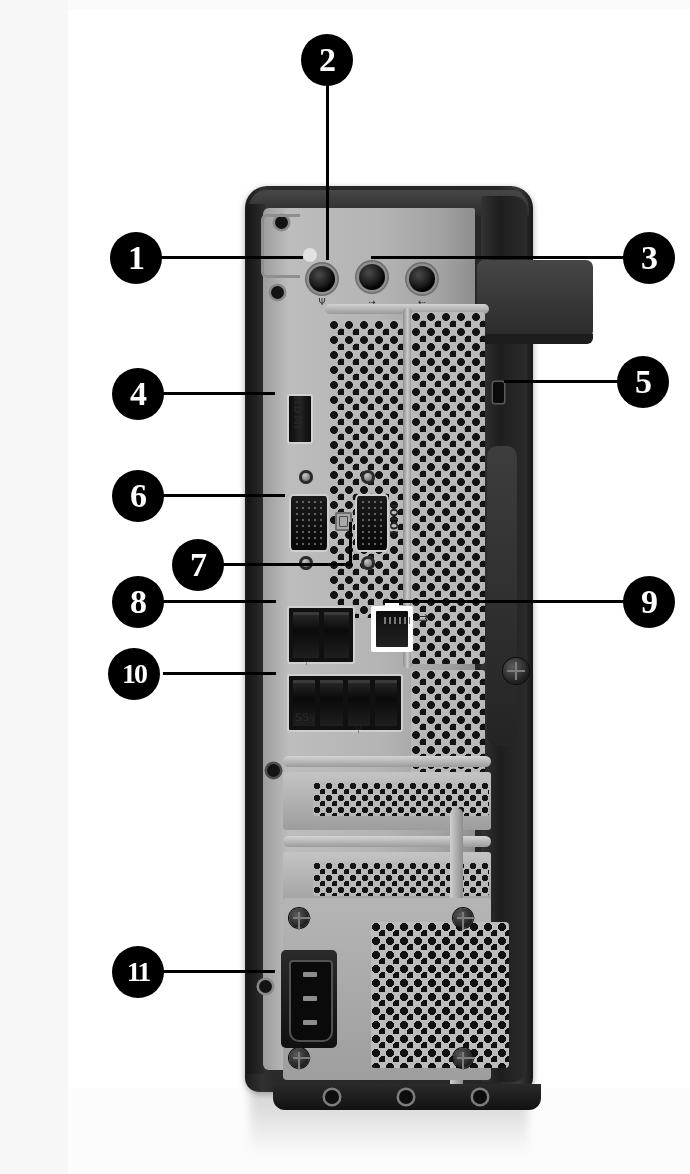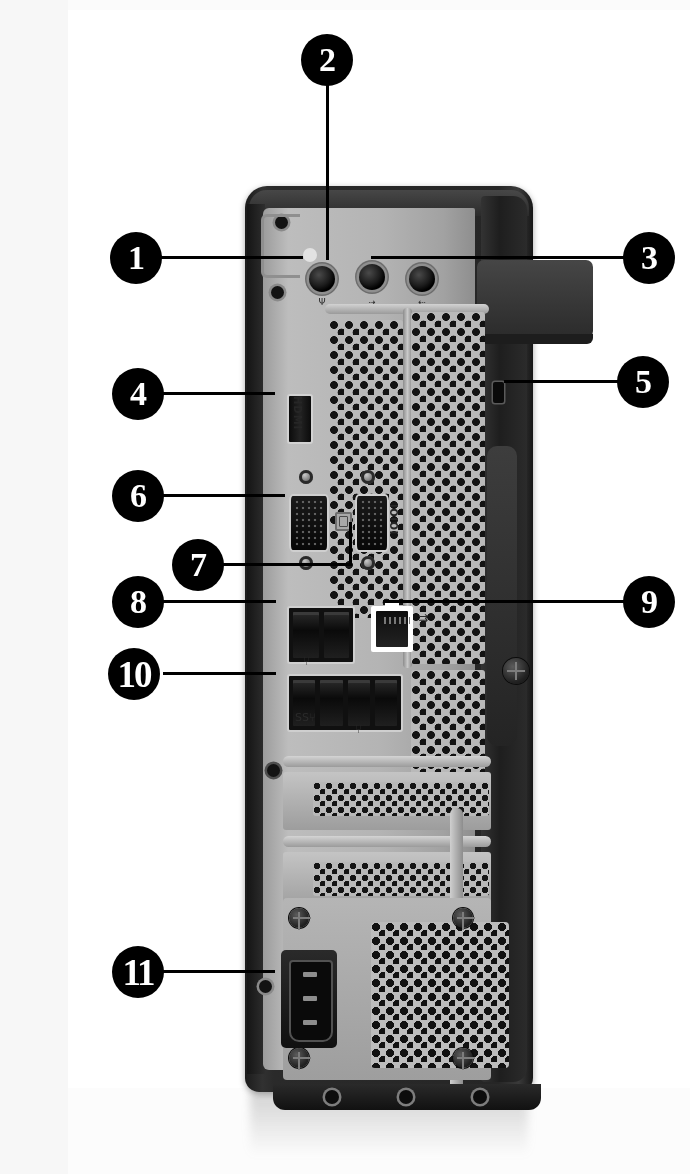--- a/index.html
+++ b/index.html
@@ -278,21 +278,21 @@
   }
 
   
   .callout{
     position:absolute;width:52px;height:52px;border-radius:50%;
     background:#000;color:#fff;
     display:flex;align-items:center;justify-content:center;
     font-family:"Liberation Serif",serif;font-size:34px;font-weight:bold;line-height:1;
     letter-spacing:-1px;
   }
-  .callout.two-digit{font-size:37px;letter-spacing:-2px;}
+  .callout.two-digit{font-size:28px;letter-spacing:-2px;}
   .leader{position:absolute;background:#000;}
   .leader.h{height:3px;}
   .leader.v{width:3px;}
 </style>
 </head>
 <body>
 
 <div id="canvas">
 
   <div class="band-left"></div>

